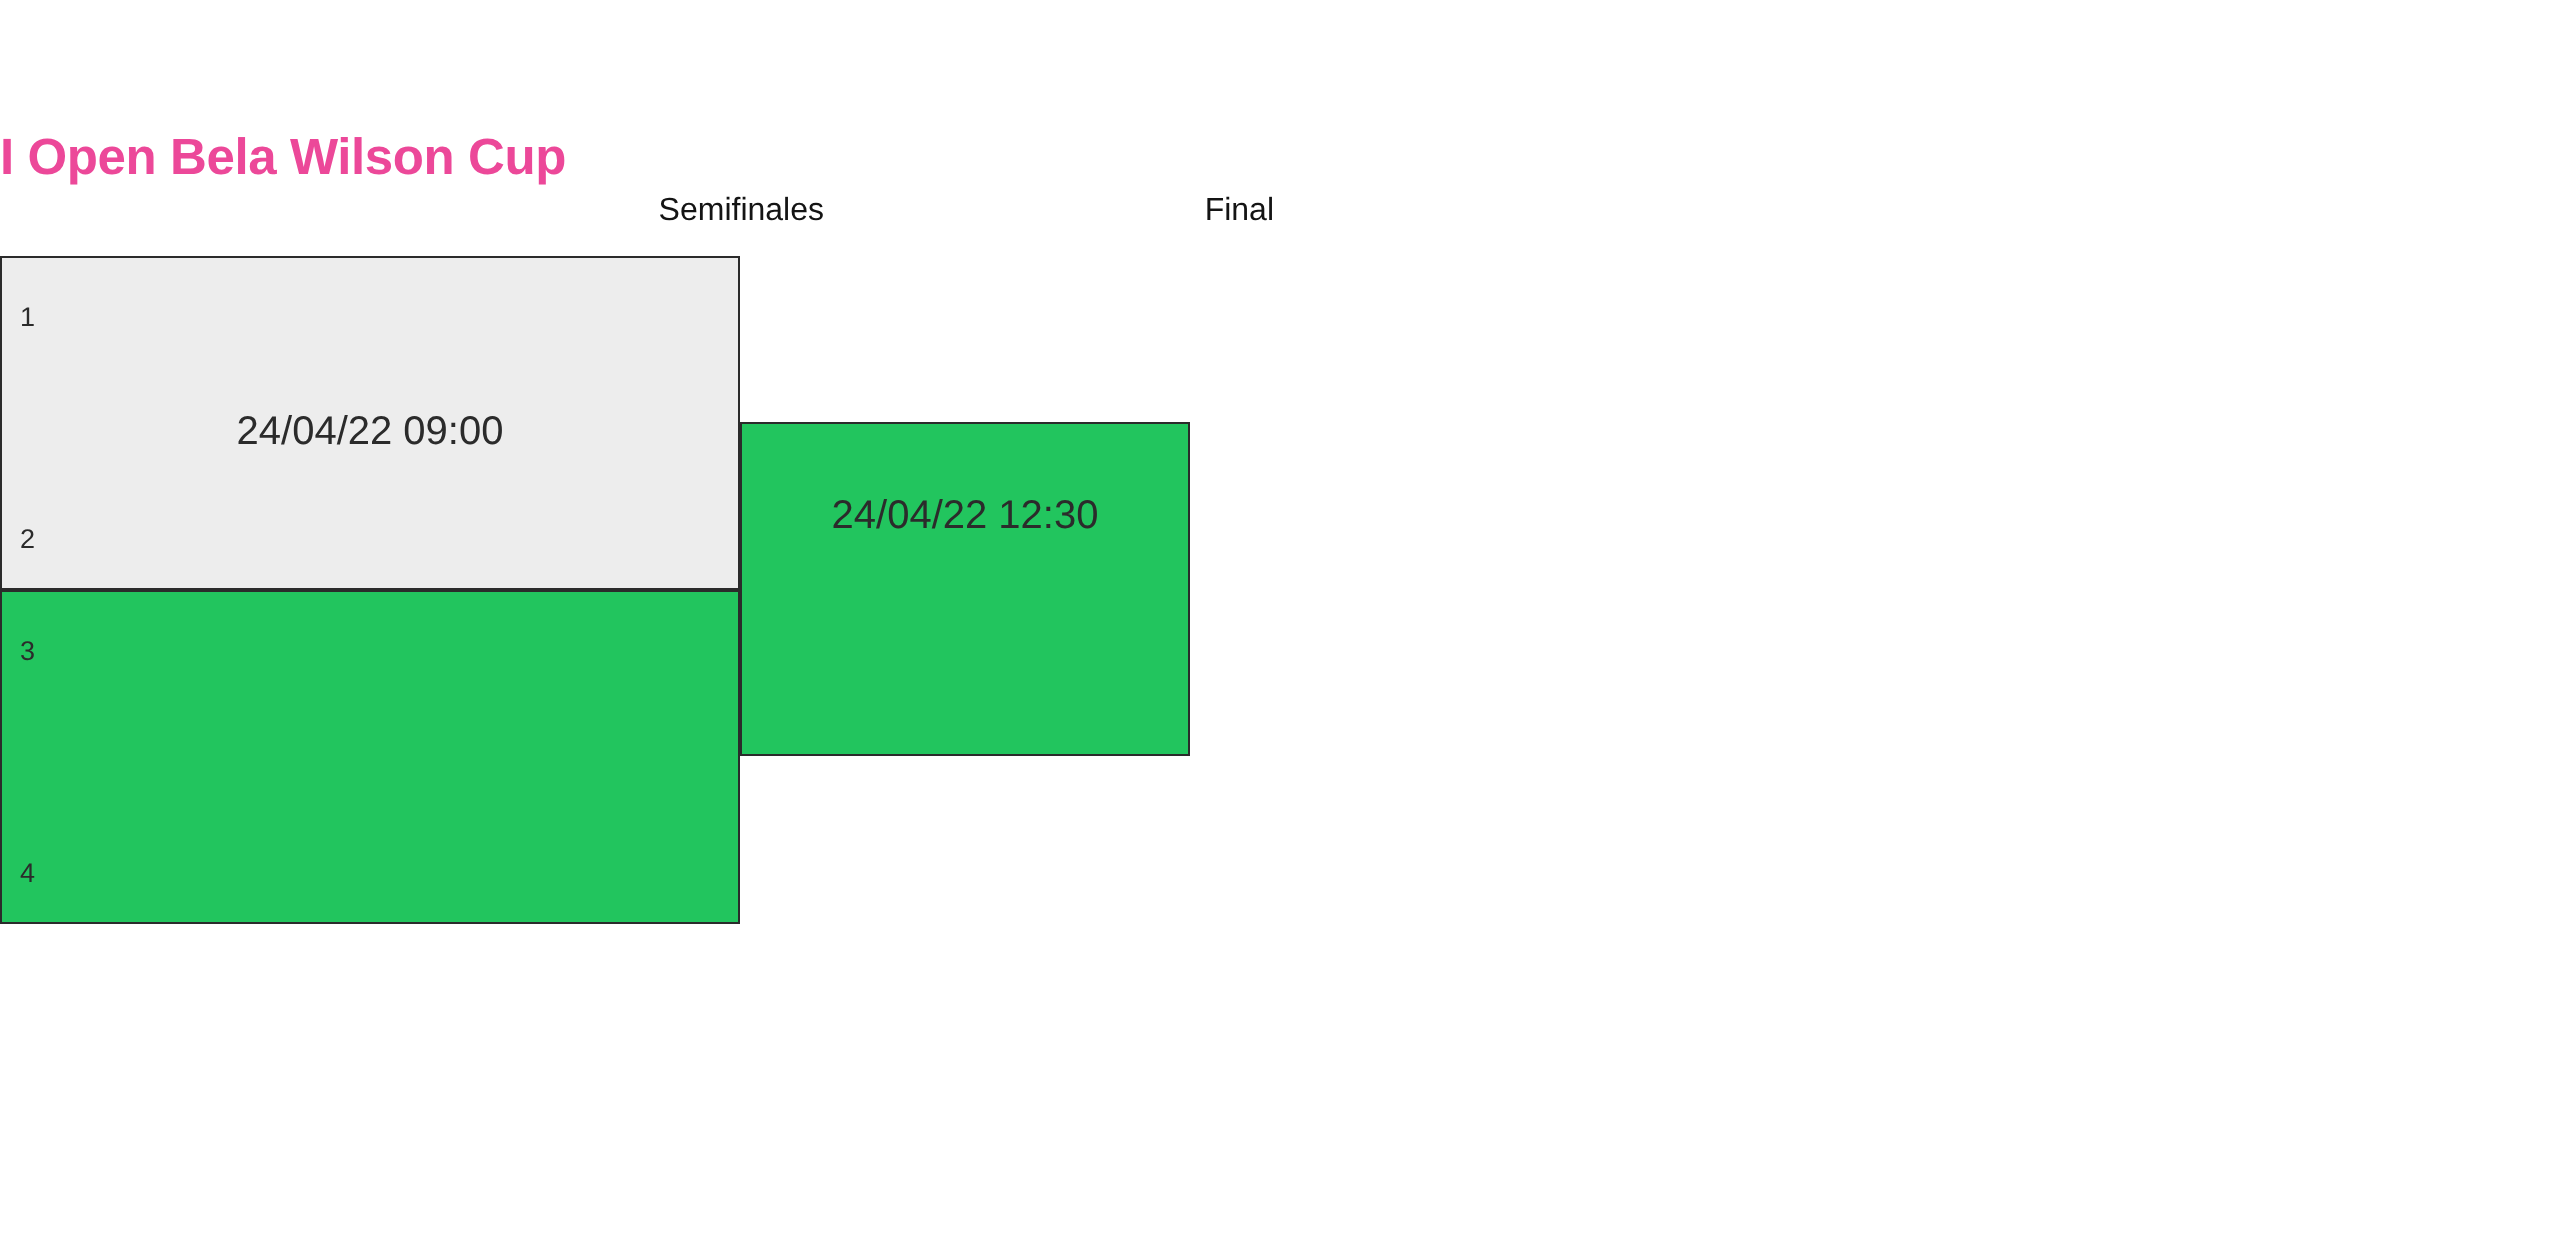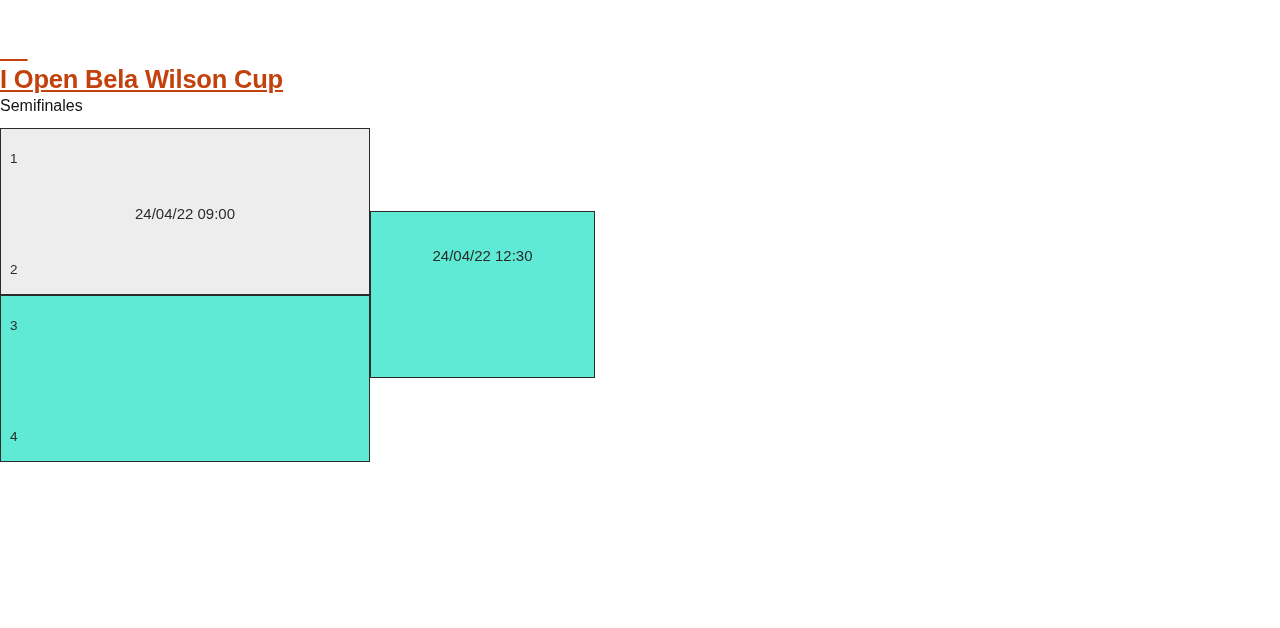--- a/index.html
+++ b/index.html
@@ -26,23 +26,22 @@
     height: 78px;
   }
   .tournament-title {
     position: absolute;
     left: 0px;
     top: 2px;
     font-size: 25.5px;
     font-weight: 700;
     line-height: 31px;
     letter-spacing: -0.2px;
-    color: #c2410c;
+    color: #ec4899;
     white-space: pre;
-    text-decoration: underline;
   }
   .title-line-1 { display: block; }
   .title-line-2 { display: block; }
 
   
   .brand-logo {
     position: absolute;
     right: 6px;
     top: 2px;
     width: 226px;
@@ -67,39 +66,40 @@
     left: 0;
     top: 0;
     width: 1280px;
     height: 628px;
   }
   .round-header {
     position: absolute;
     font-size: 16px;
     font-weight: 400;
     color: #141414;
-    text-align: left;
+    text-align: right;
     white-space: nowrap;
+    margin-left: 42px;
   }
   .round-header.semis {
     left: 0px;
     top: 97px;
     width: 370px;
   }
   .round-header.final {
     left: 370px;
     top: 97px;
     width: 225px;
   }
 
   .match-box {
     position: absolute;
     box-sizing: border-box;
     border: 1px solid #2b2b2b;
-    background: #5eead4;
+    background: #22c55e;
   }
   .match-box.shaded {
     background: #ededed;
   }
 
   .match-sf1 {
     left: 0px;
     top: 128px;
     width: 370px;
     height: 167px;
@@ -125,21 +125,21 @@
     white-space: nowrap;
   }
   .competitor.top { top: 22px; }
   .competitor.bottom { top: 133px; }
 
   .match-date {
     position: absolute;
     left: 0;
     width: 100%;
     text-align: center;
-    font-size: 15px;
+    font-size: 20px;
     color: #2b2b2b;
     white-space: nowrap;
   }
   .match-sf1 .match-date,
   .match-sf2 .match-date { top: 76px; }
   .match-final .match-date { top: 35px; }
 </style>
 </head>
 <body>
 
@@ -149,20 +149,21 @@
     <span class="title-line-1">I Open Bela Wilson Cup</span>
     <span class="title-line-2">Fase final. 2 Masculina</span>
   </div>
 
 
 </div>
 
 <div class="bracket">
 
   <div class="round-header semis">Semifinales</div>
+  <div class="round-header final">Final</div>
 
   <div class="match-box match-sf1 shaded">
     <div class="competitor top">1</div>
     <div class="match-date">24/04/22 09:00</div>
     <div class="competitor bottom">2</div>
   </div>
 
   <div class="match-box match-sf2">
     <div class="competitor top">3</div>
     <div class="competitor bottom">4</div>

